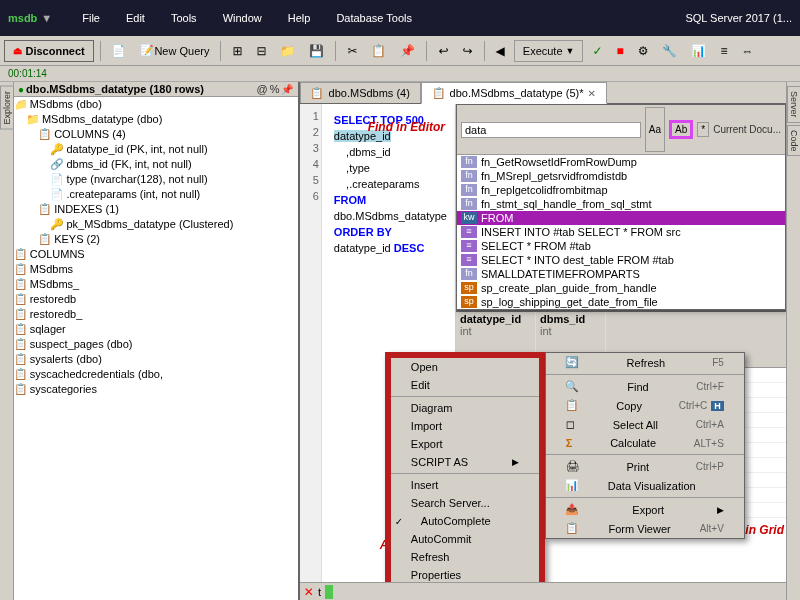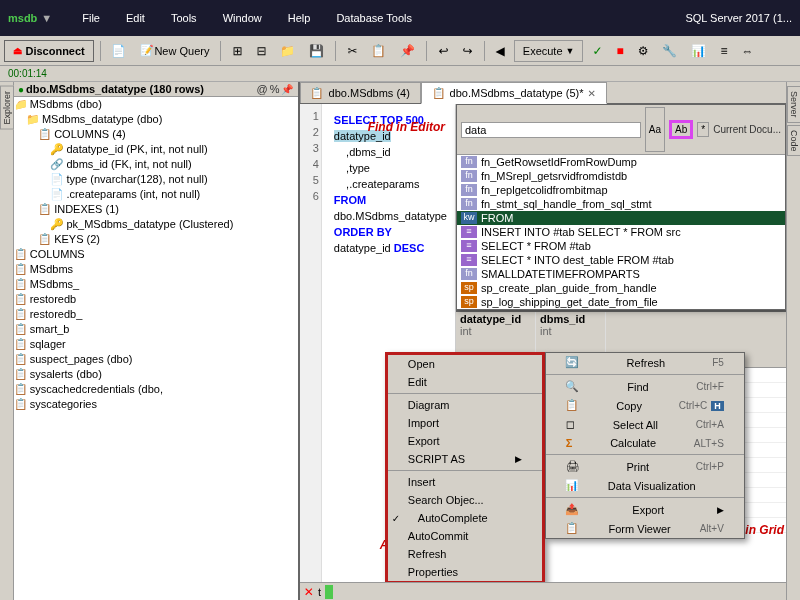--- a/index.html
+++ b/index.html
@@ -192,21 +192,21 @@
     .autocomplete-item {
       padding: 1px 4px;
       cursor: pointer;
       display: flex;
       align-items: center;
       gap: 4px;
       font-size: 11px;
       white-space: nowrap;
       overflow: hidden;
     }
-    .autocomplete-item.selected { background: #14532d; color: #fff; }
+    .autocomplete-item.selected { background: #a21caf; color: #fff; }
     .ac-icon { width: 16px; height: 12px; background: #9999cc; display: inline-block; font-size: 9px; text-align: center; color: #fff; }
     .ac-icon.from-icon { background: #336699; }
     .grid-header {
       background: #d4d0c8;
       display: flex;
       font-weight: bold;
       border-bottom: 1px solid #999;
     }
     .grid-cell {
       padding: 1px 4px;
@@ -219,21 +219,21 @@
       display: flex;
       border-bottom: 1px solid #eee;
     }
 
     
     .context-menu {
       position: absolute;
       top: 248px;
       left: 85px;
       background: #d4d0c8;
-      border: 3px solid #b91c1c;
+      border: 6px solid #b91c1c;
       box-shadow: 3px 3px 6px rgba(0,0,0,0.4);
       width: 160px;
       z-index: 100;
       font-size: 11px;
     }
     .context-menu-item {
       padding: 3px 20px;
       cursor: pointer;
       position: relative;
       display: flex;
@@ -374,21 +374,20 @@
             <div class="tree-item">&nbsp;&nbsp;&nbsp;&nbsp;&nbsp;&nbsp;&nbsp;&nbsp;&nbsp;&nbsp;&nbsp;&nbsp;<span style="margin-right:2px;">📄</span>type (nvarchar(128), not null)</div>
             <div class="tree-item">&nbsp;&nbsp;&nbsp;&nbsp;&nbsp;&nbsp;&nbsp;&nbsp;&nbsp;&nbsp;&nbsp;&nbsp;<span style="margin-right:2px;">📄</span>.createparams (int, not null)</div>
             <div class="tree-item">&nbsp;&nbsp;&nbsp;&nbsp;&nbsp;&nbsp;&nbsp;&nbsp;<span style="margin-right:2px;">📋</span>INDEXES (1)</div>
             <div class="tree-item">&nbsp;&nbsp;&nbsp;&nbsp;&nbsp;&nbsp;&nbsp;&nbsp;&nbsp;&nbsp;&nbsp;&nbsp;<span style="margin-right:2px;">🔑</span>pk_MSdbms_datatype (Clustered)</div>
             <div class="tree-item">&nbsp;&nbsp;&nbsp;&nbsp;&nbsp;&nbsp;&nbsp;&nbsp;<span style="margin-right:2px;">📋</span>KEYS (2)</div>
             <div class="tree-item"><span style="margin-right:2px;">📋</span>COLUMNS</div>
             <div class="tree-item"><span style="margin-right:2px;">📋</span>MSdbms</div>
             <div class="tree-item"><span style="margin-right:2px;">📋</span>MSdbms_</div>
             <div class="tree-item"><span style="margin-right:2px;">📋</span>restoredb</div>
             <div class="tree-item"><span style="margin-right:2px;">📋</span>restoredb_</div>
-            <div class="tree-item"><span style="margin-right:2px;">📋</span>smart_b</div>
             <div class="tree-item"><span style="margin-right:2px;">📋</span>sqlager</div>
             <div class="tree-item"><span style="margin-right:2px;">📋</span>suspect_pages (dbo)</div>
             <div class="tree-item"><span style="margin-right:2px;">📋</span>sysalerts (dbo)</div>
             <div class="tree-item"><span style="margin-right:2px;">📋</span>syscachedcredentials (dbo,</div>
             <div class="tree-item"><span style="margin-right:2px;">📋</span>syscategories</div>
           </div>
       </div>
     </div>
 
     <div class="content-area">
@@ -579,21 +578,21 @@
             </div>
           <div class="context-menu-item">
               <span>SCRIPT AS</span>
               <span class="submenu-arrow">▶</span>
             </div>
           <div class="context-menu-sep"></div>
           <div class="context-menu-item">
               <span>Insert</span>
             </div>
           <div class="context-menu-item">
-              <span>Search Objec...</span>
+              <span>Search Server...</span>
             </div>
           <div class="context-menu-item">
               <span class="context-menu-check">✓</span>
               <span style="margin-left:10px;">AutoComplete</span>
             </div>
           <div class="context-menu-item">
               <span>AutoCommit</span>
             </div>
           <div class="context-menu-item">
               <span>Refresh</span>

